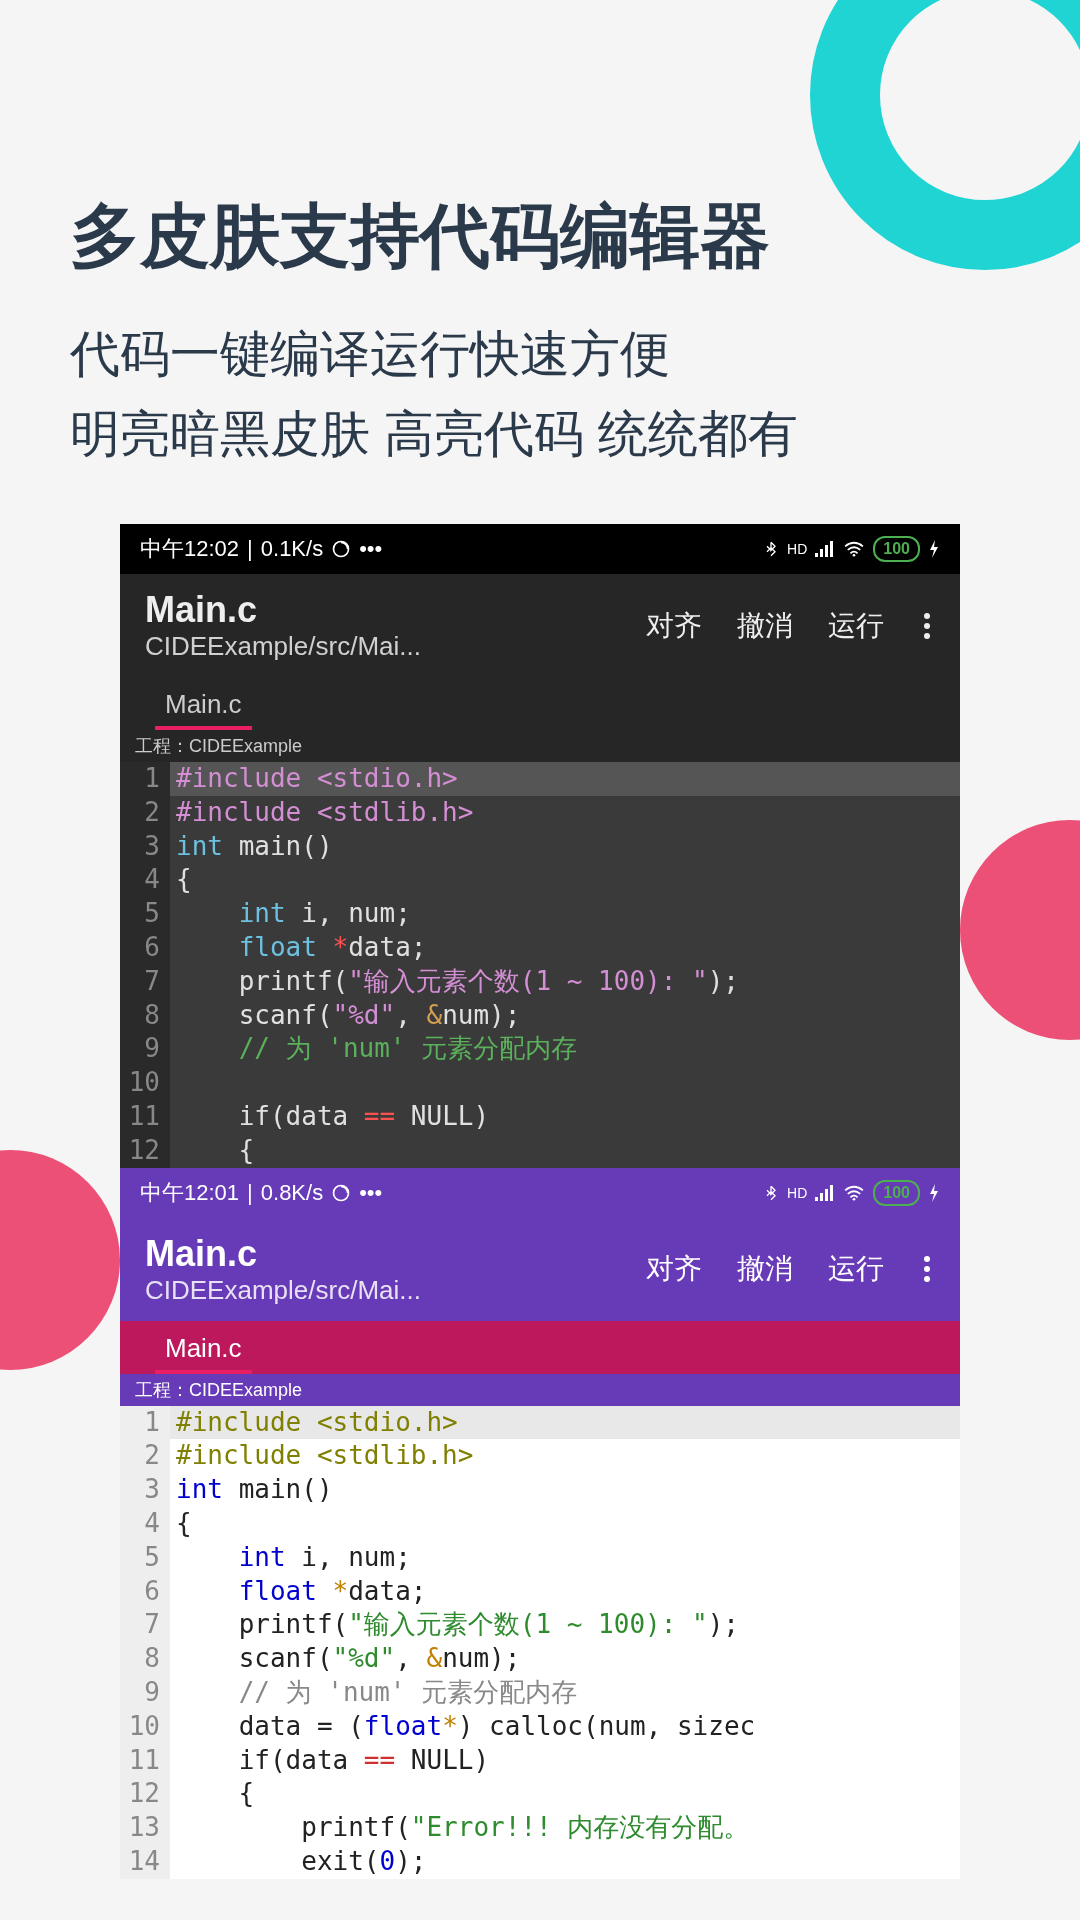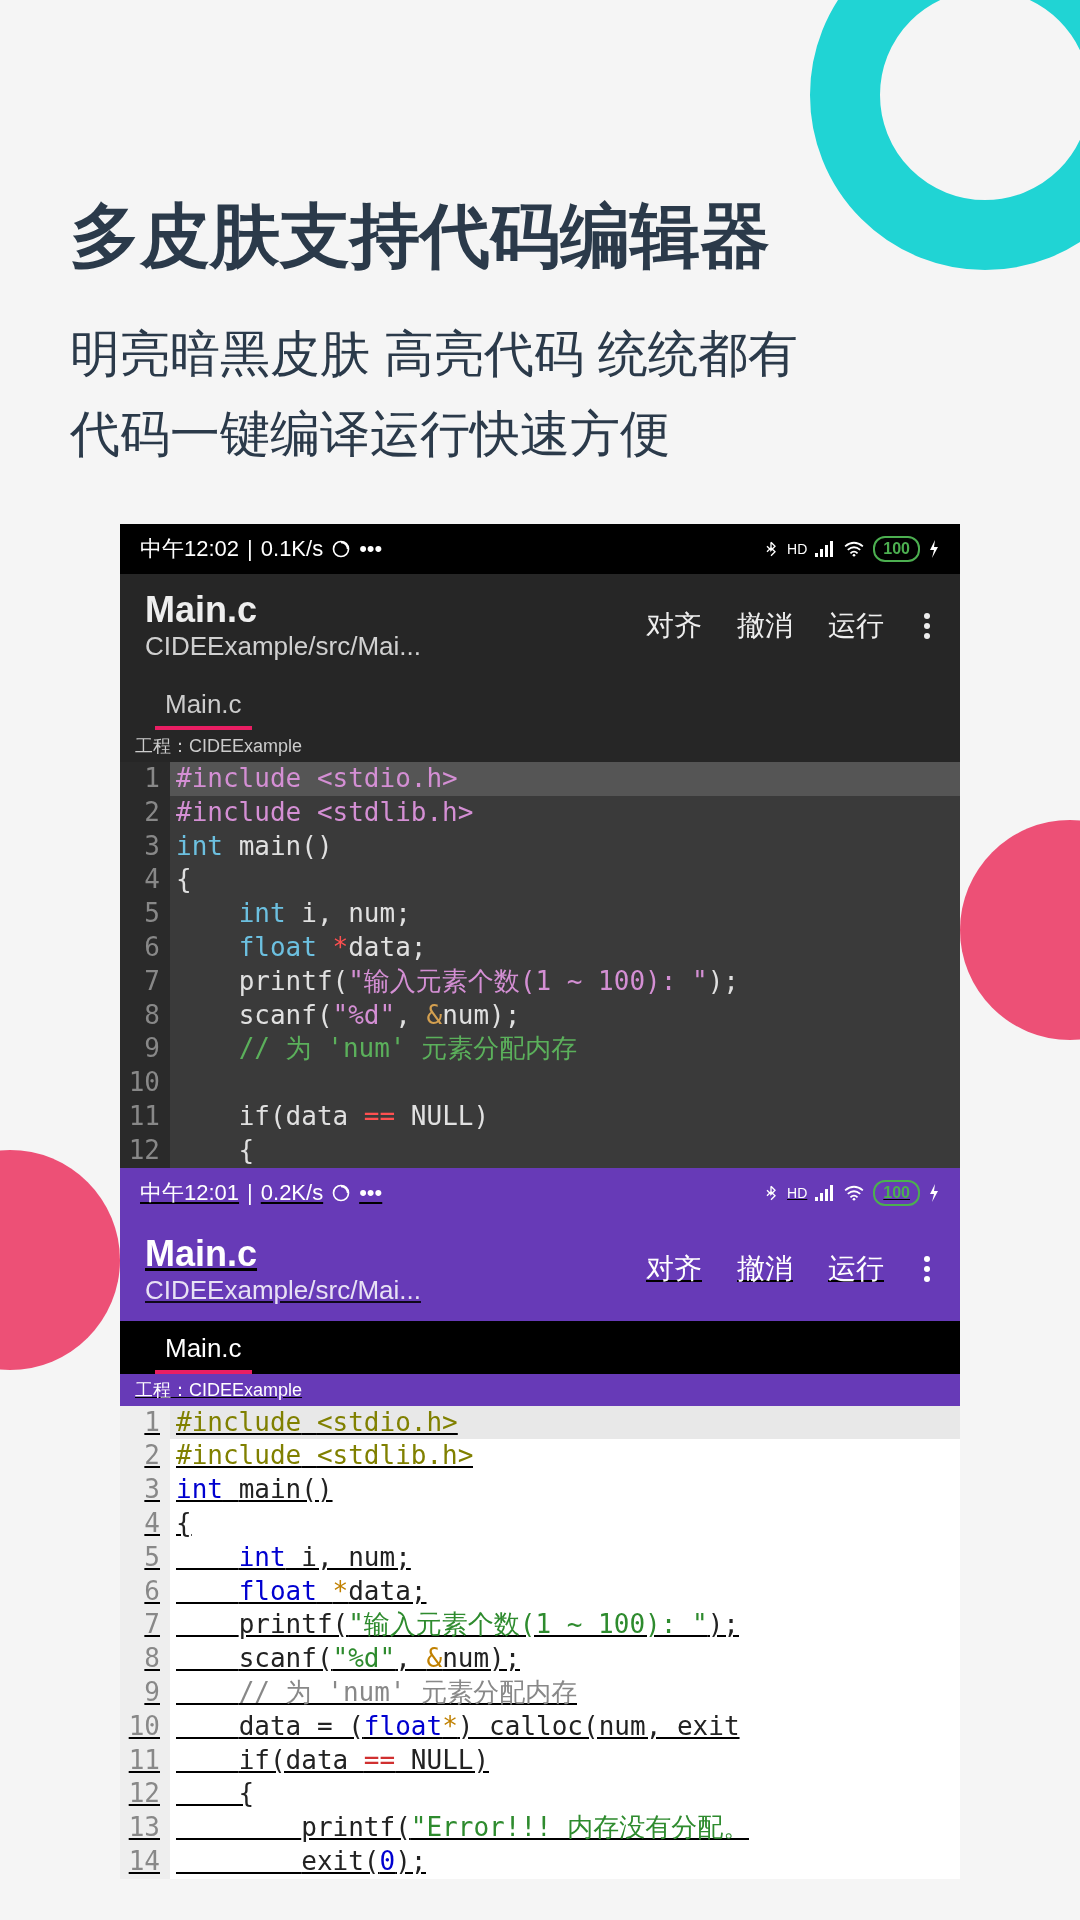--- a/index.html
+++ b/index.html
@@ -39,21 +39,21 @@
   height: 220px;
   background: #ed5076;
   border-radius: 50%;
   z-index: 0;
 }
 .hero { position: relative; padding: 190px 70px 50px 70px; z-index: 1; }
 .hero h1 { font-size: 70px; font-weight: 700; color: #2b3a4a; margin-bottom: 30px; }
 .hero p { font-size: 50px; color: #2b3a4a; line-height: 1.6; }
 .phone { position: relative; z-index: 2; margin: 0 120px; }
 .phone.dark { background: #262626; }
-.phone.light { background: #000000; text-decoration: underline; }
+.phone.light { background: #be185d; }
 .status-bar {
   display: flex; justify-content: space-between; align-items: center;
   padding: 10px 20px; font-size: 22px; color: #fff;
 }
 .phone.dark .status-bar { background: #000; gap: 38px; }
 .phone.light .status-bar { background: #673ab7; }
 .status-left, .status-right { display: flex; align-items: center; gap: 8px; }
 .status-right svg { fill: #fff; }
 .battery-pill {
   display: inline-flex; align-items: center; padding: 2px 8px;
@@ -114,22 +114,22 @@
 </style>
 </head>
 <body>
 
 <div class="circle-cyan"></div>
 <div class="circle-pink-right"></div>
 <div class="circle-pink-left"></div>
 
 <div class="hero">
   <h1>多皮肤支持代码编辑器</h1>
+  <p>代码一键编译运行快速方便</p>
   <p>明亮暗黑皮肤 高亮代码 统统都有</p>
-  <p>代码一键编译运行快速方便</p>
 </div>
 
 <div class="phone dark">
   <div class="status-bar">
     <div class="status-left">
       <span>中午12:02</span>
       <span>|</span>
       <span>0.1K/s</span>
       <svg width="20" height="20" viewBox="0 0 24 24">
           <circle cx="12" cy="12" r="9" fill="none" stroke="#fff" stroke-width="2"></circle>
@@ -229,21 +229,21 @@
         <span class="code d-txt">    {</span>
       </div>
   </div>
 </div>
 
 <div class="phone light">
   <div class="status-bar">
     <div class="status-left">
       <span>中午12:01</span>
       <span>|</span>
-      <span>0.2K/s</span>
+      <span>0.8K/s</span>
       <svg width="20" height="20" viewBox="0 0 24 24">
           <circle cx="12" cy="12" r="9" fill="none" stroke="#fff" stroke-width="2"></circle>
           <path d="M12 4 a8 8 0 0 1 8 8" fill="none" stroke="#fff" stroke-width="2"></path>
         </svg>
       <span>•••</span>
     </div>
     <div class="status-right">
       <svg width="16" height="20" viewBox="0 0 24 24">
           <path d="M12 2 L18 8 L12 14 L12 2 M12 22 L18 16 L12 10 M6 8 L12 14 M6 16 L12 10" stroke="#fff" stroke-width="2" fill="none"></path>
         </svg>
@@ -318,21 +318,21 @@
     <div class="code-line">
         <span class="gutter">8</span>
         <span class="code">    <span class="l-fn">scanf(</span><span class="l-strf">"%d"</span><span class="l-txt">, </span><span class="l-amp">&amp;</span><span class="l-txt">num);</span></span>
       </div>
     <div class="code-line">
         <span class="gutter">9</span>
         <span class="code">    <span class="l-cmt">// 为 'num' 元素分配内存</span></span>
       </div>
     <div class="code-line">
         <span class="gutter">10</span>
-        <span class="code">    <span class="l-txt">data = (</span><span class="l-kw">float</span><span class="l-star">*</span><span class="l-txt">) calloc(num, exit</span></span>
+        <span class="code">    <span class="l-txt">data = (</span><span class="l-kw">float</span><span class="l-star">*</span><span class="l-txt">) calloc(num, sizec</span></span>
       </div>
     <div class="code-line">
         <span class="gutter">11</span>
         <span class="code">    <span class="l-txt">if(data </span><span class="l-op">==</span><span class="l-txt"> NULL)</span></span>
       </div>
     <div class="code-line">
         <span class="gutter">12</span>
         <span class="code l-txt">    {</span>
       </div>
     <div class="code-line">

